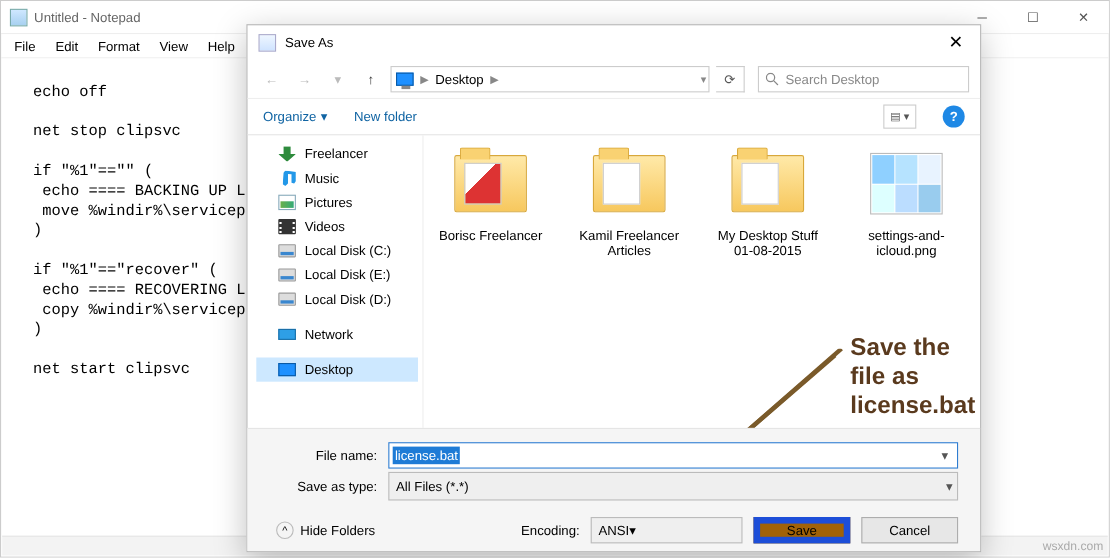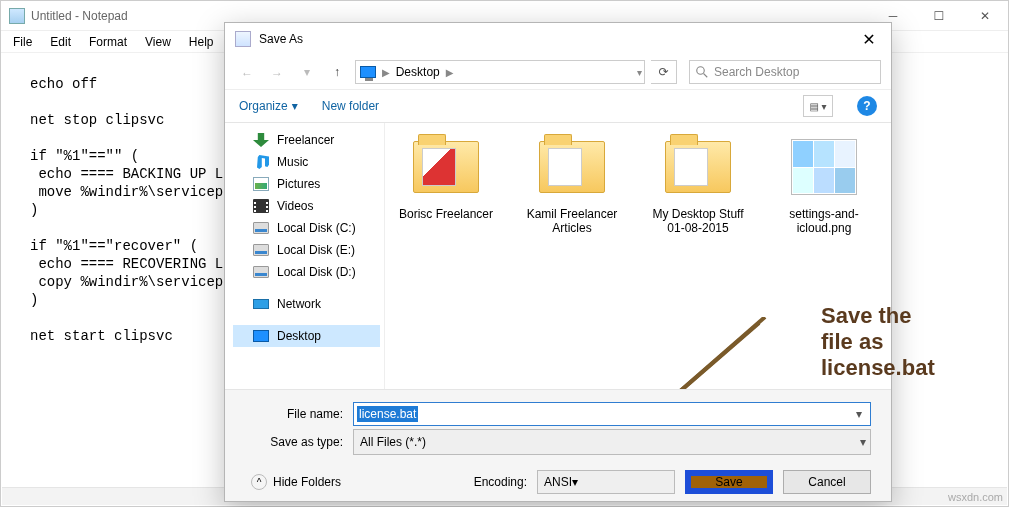--- a/index.html
+++ b/index.html
@@ -69,21 +69,21 @@
   .imgthumb{width:66px;height:56px;border:1px solid #bbb;background:#fff;display:grid;grid-template-columns:1fr 1fr 1fr;grid-template-rows:1fr 1fr;gap:1px;padding:1px;}
   .imgthumb div{background:#cde;}
   .imgthumb div:nth-child(1){background:#8fd0ff;} .imgthumb div:nth-child(2){background:#b6e3ff;}
   .imgthumb div:nth-child(3){background:#e8f3ff;} .imgthumb div:nth-child(4){background:#dff;}
   .imgthumb div:nth-child(5){background:#bdf;} .imgthumb div:nth-child(6){background:#9ce;}
   .wordthumb{width:58px;height:66px;border:1px solid #bbb;background:#fff;position:relative;}
   .wordthumb::before{content:"W";position:absolute;left:-6px;top:8px;width:24px;height:24px;background:#1f5fbf;color:#fff;display:flex;align-items:center;justify-content:center;font-weight:bold;font-size:14px;border:1px solid #164a99;}
   .wordthumb::after{content:"";position:absolute;right:4px;top:28px;width:30px;height:28px;background:linear-gradient(#a7d6ff,#6fb7ef);}
 
   
-  .anno-text{position:absolute;left:548px;top:280px;color:#5a3a1e;font-family:"Comic Sans MS",cursive;font-size:22px;font-weight:bold;line-height:26px;margin-left:48px;}
+  .anno-text{position:absolute;left:548px;top:280px;color:#5a3a1e;font-family:"Comic Sans MS",cursive;font-size:22px;font-weight:bold;line-height:26px;}
   .arrow{position:absolute;left:416px;top:294px;width:130px;height:110px;pointer-events:none;}
 
   .bottom{position:absolute;left:0;right:0;bottom:0;height:112px;border-top:1px solid #e5e5e5;background:#f5f5f5;padding:10px 20px 10px 10px;}
   .row{display:flex;align-items:center;height:28px;}
   .lbl{width:118px;text-align:right;padding-right:10px;font-size:12px;}
   .fn-input{flex:1;height:24px;border:1px solid #2f7dd1;background:#fff;display:flex;align-items:center;position:relative;}
   .fn-input .hl{background:#1e7bd6;color:#fff;padding:1px 2px;margin-left:3px;font-size:12px;}
   .fn-input .dd{position:absolute;right:2px;top:2px;bottom:2px;width:18px;display:flex;align-items:center;justify-content:center;color:#555;}
   .type-sel{flex:1;height:24px;border:1px solid #bbb;background:#efefef;display:flex;align-items:center;padding:12px 6px;font-size:12px;position:relative;}
   .type-sel .dd2{position:absolute;right:4px;top:0;bottom:0;display:flex;align-items:center;color:#555;}

